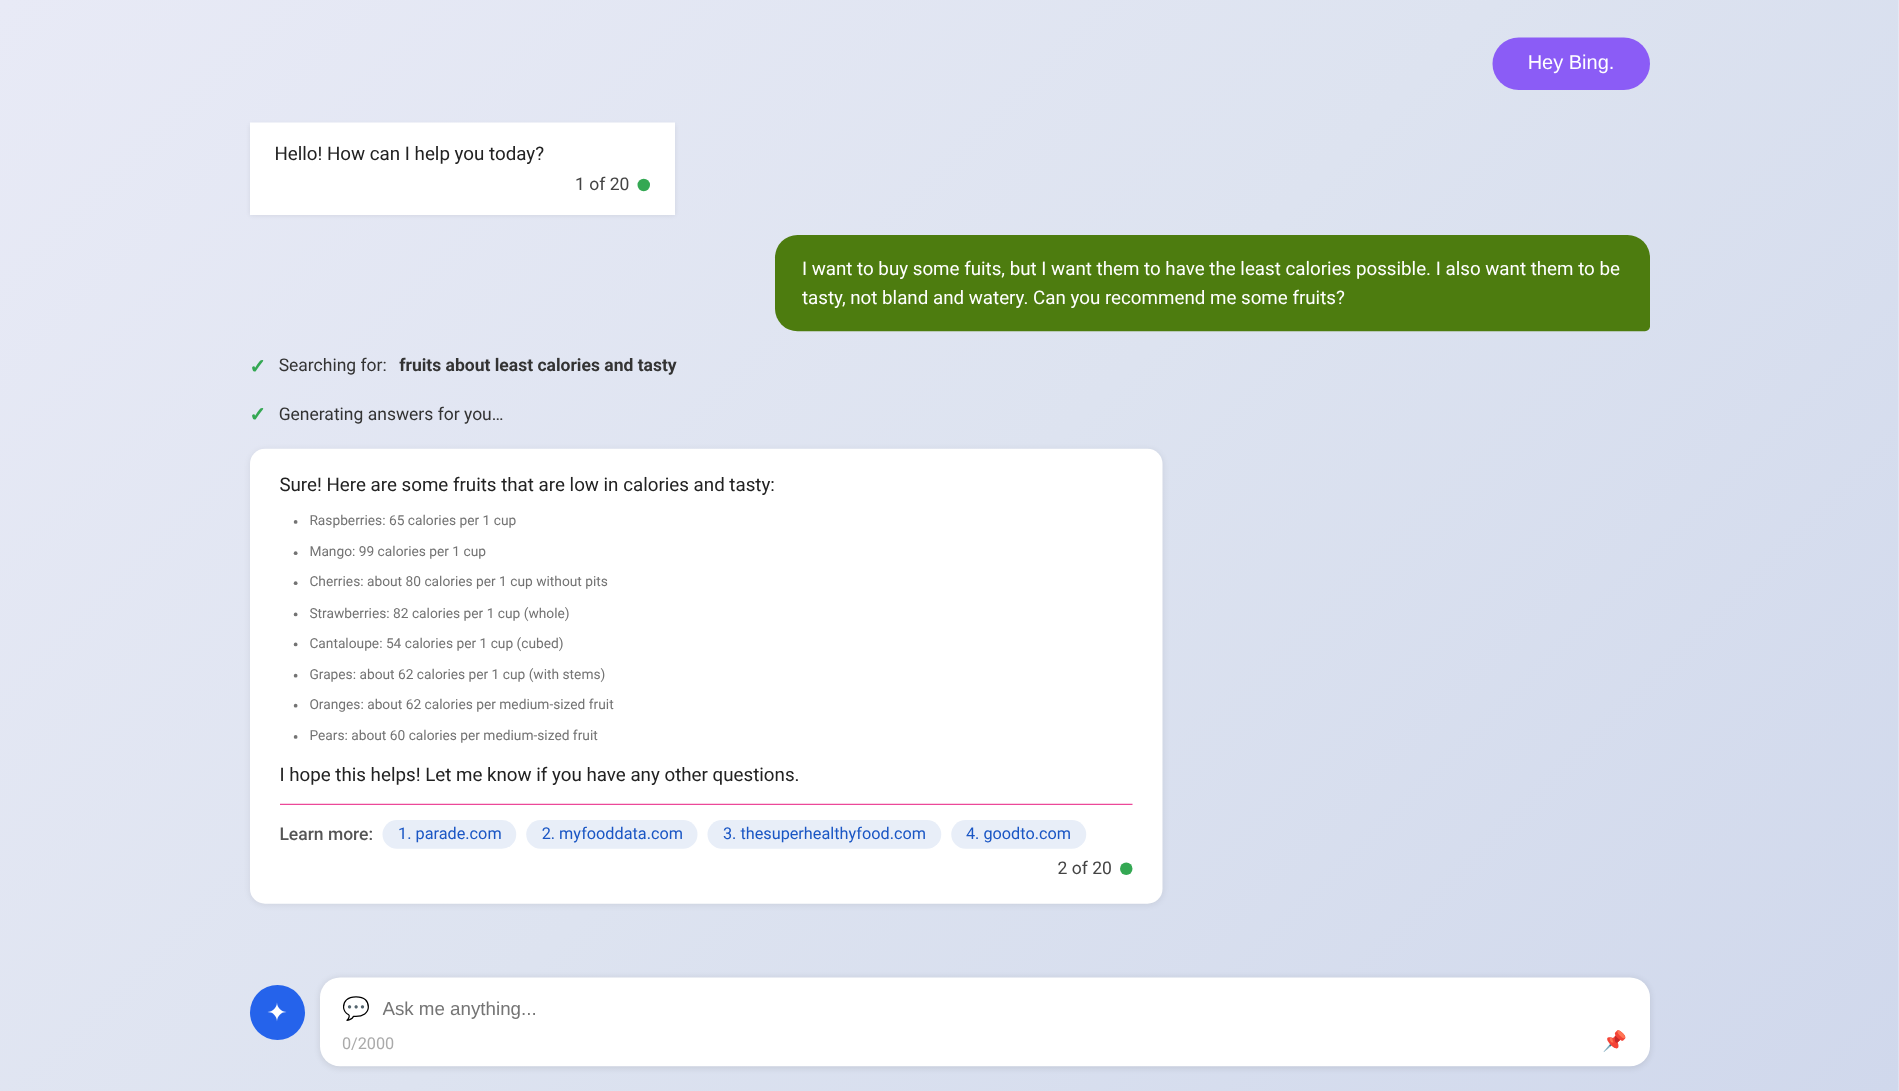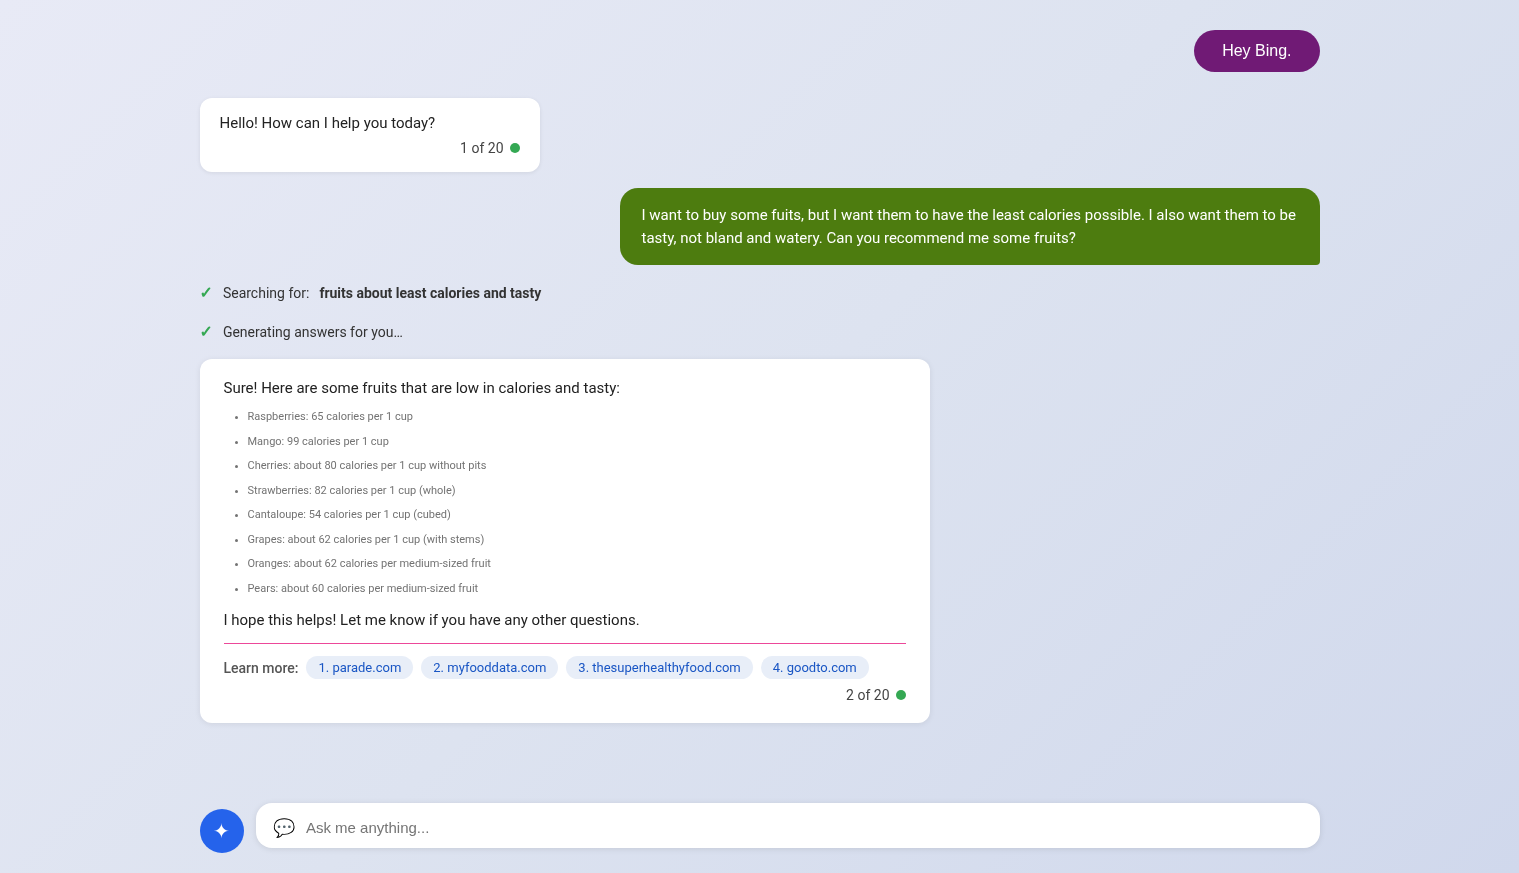--- a/index.html
+++ b/index.html
@@ -26,34 +26,34 @@
     }
 
     
     .hey-bing-row {
       display: flex;
       justify-content: flex-end;
       padding: 10px 0;
     }
 
     .hey-bing-btn {
-      background: #701a75;
+      background: #8b5cf6;
       color: white;
       border: none;
       border-radius: 24px;
       padding: 12px 28px;
       font-size: 16px;
       font-weight: 500;
       cursor: pointer;
     }
 
     
     .bot-greeting {
       background: white;
-      border-radius: 12px;
+      border-radius: 0;
       padding: 16px 20px;
       max-width: 340px;
       box-shadow: 0 1px 4px rgba(0,0,0,0.08);
     }
 
     .bot-greeting-text {
       font-size: 15px;
       color: #222;
     }
 
@@ -324,14 +324,18 @@
 <div class="input-area">
   <button class="avatar-btn">
     <span class="avatar-icon">✦</span>
   </button>
 
   <div class="input-box">
     <div class="input-row">
       <span class="message-icon">💬</span>
       <input class="input-field" type="text" placeholder="Ask me anything..." style="">
     </div>
+    <div class="input-bottom">
+      <span class="input-counter">0/2000</span>
+      <span class="pin-icon">📌</span>
+    </div>
   </div>
 </div>
 
 </body></html>

